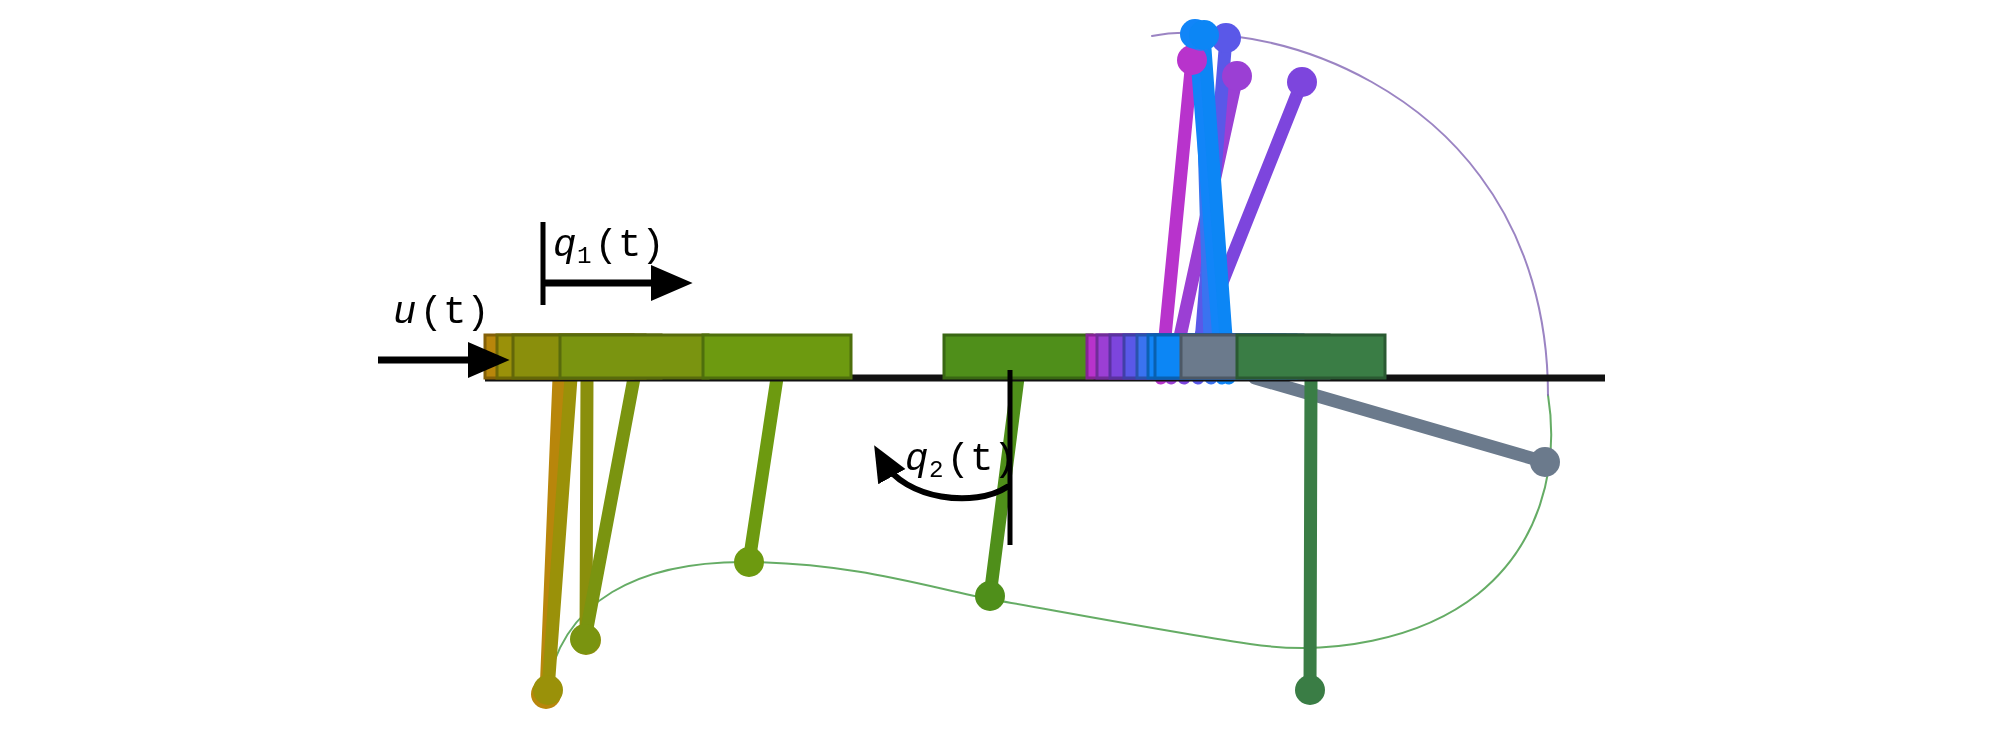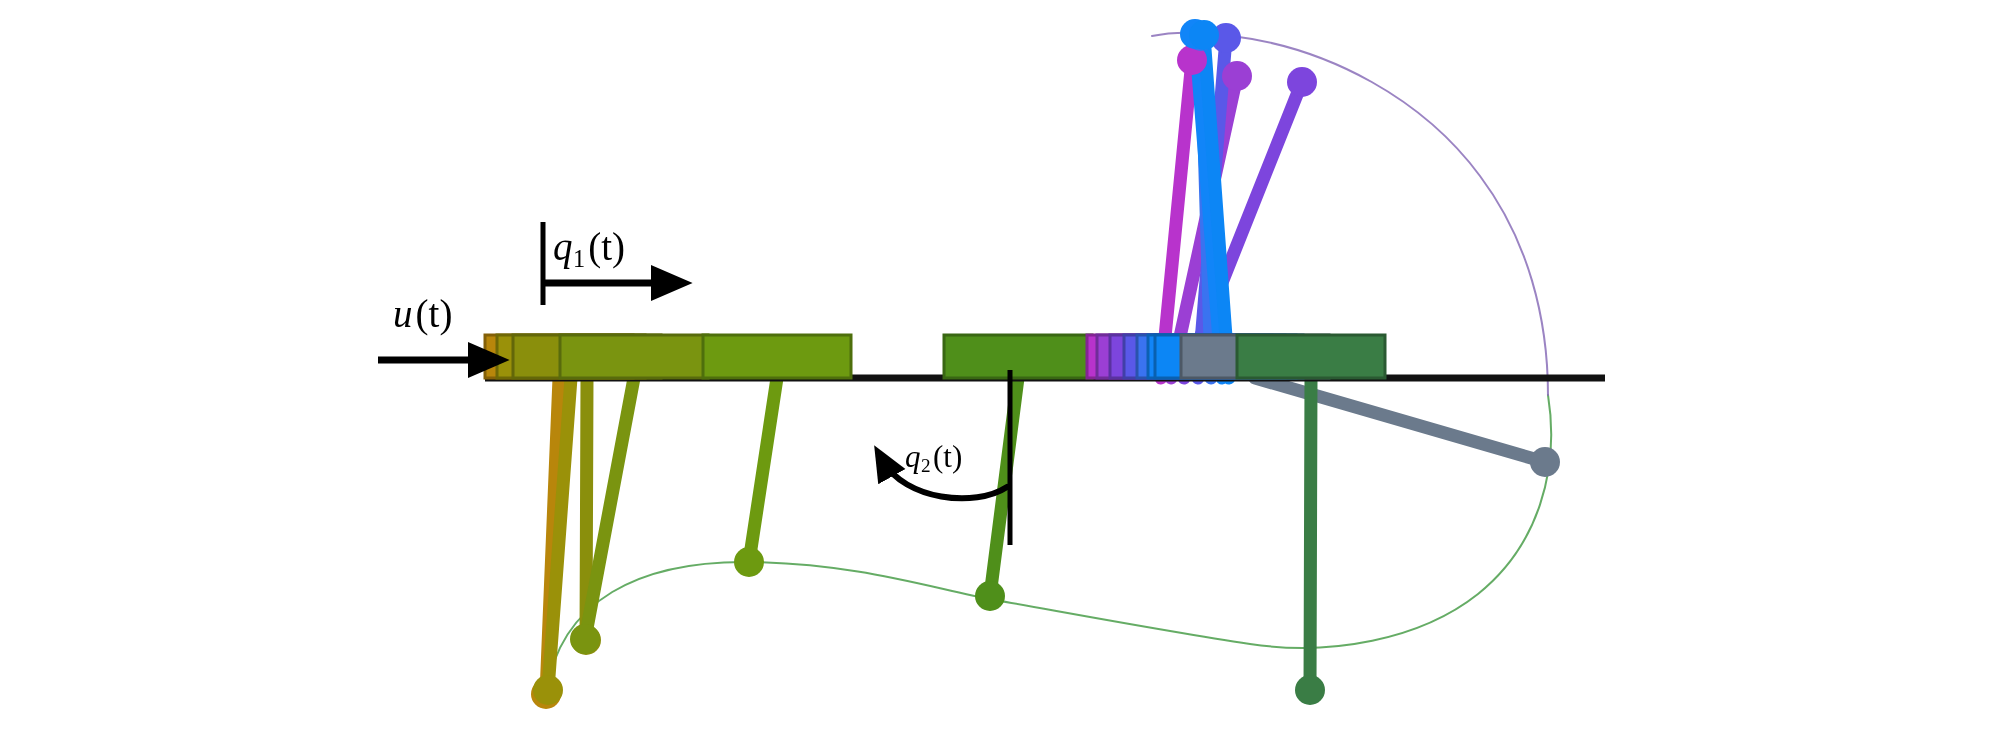--- a/index.html
+++ b/index.html
@@ -23,21 +23,21 @@
   #scene-svg {
     position: absolute;
     left: 0;
     top: 0;
     width: 2000px;
     height: 755px;
     display: block;
   }
   .math-label {
     position: absolute;
-    font-family: Liberation Serif, serif;
+    font-family: Liberation Mono, monospace;
     font-style: italic;
     color: #000000;
     white-space: nowrap;
     line-height: 1;
     user-select: none;
   }
   .math-label sub {
     font-size: 0.62em;
     font-style: normal;
     vertical-align: -0.28em;
@@ -53,21 +53,21 @@
     font-size: 39px;
   }
   #label-q1 {
     left: 553px;
     top: 227px;
     font-size: 39px;
   }
   #label-q2 {
     left: 905px;
     top: 441px;
-    font-size: 31px;
+    font-size: 39px;
   }
 </style>
 </head>
 <body>
 
 <div id="figure-root">
 
   <svg id="scene-svg" viewBox="0 0 2000 755" xmlns="http://www.w3.org/2000/svg">
     <defs>
       <marker id="arrow-solid" markerWidth="6" markerHeight="6" refX="3.2" refY="3" orient="auto" markerUnits="strokeWidth">

